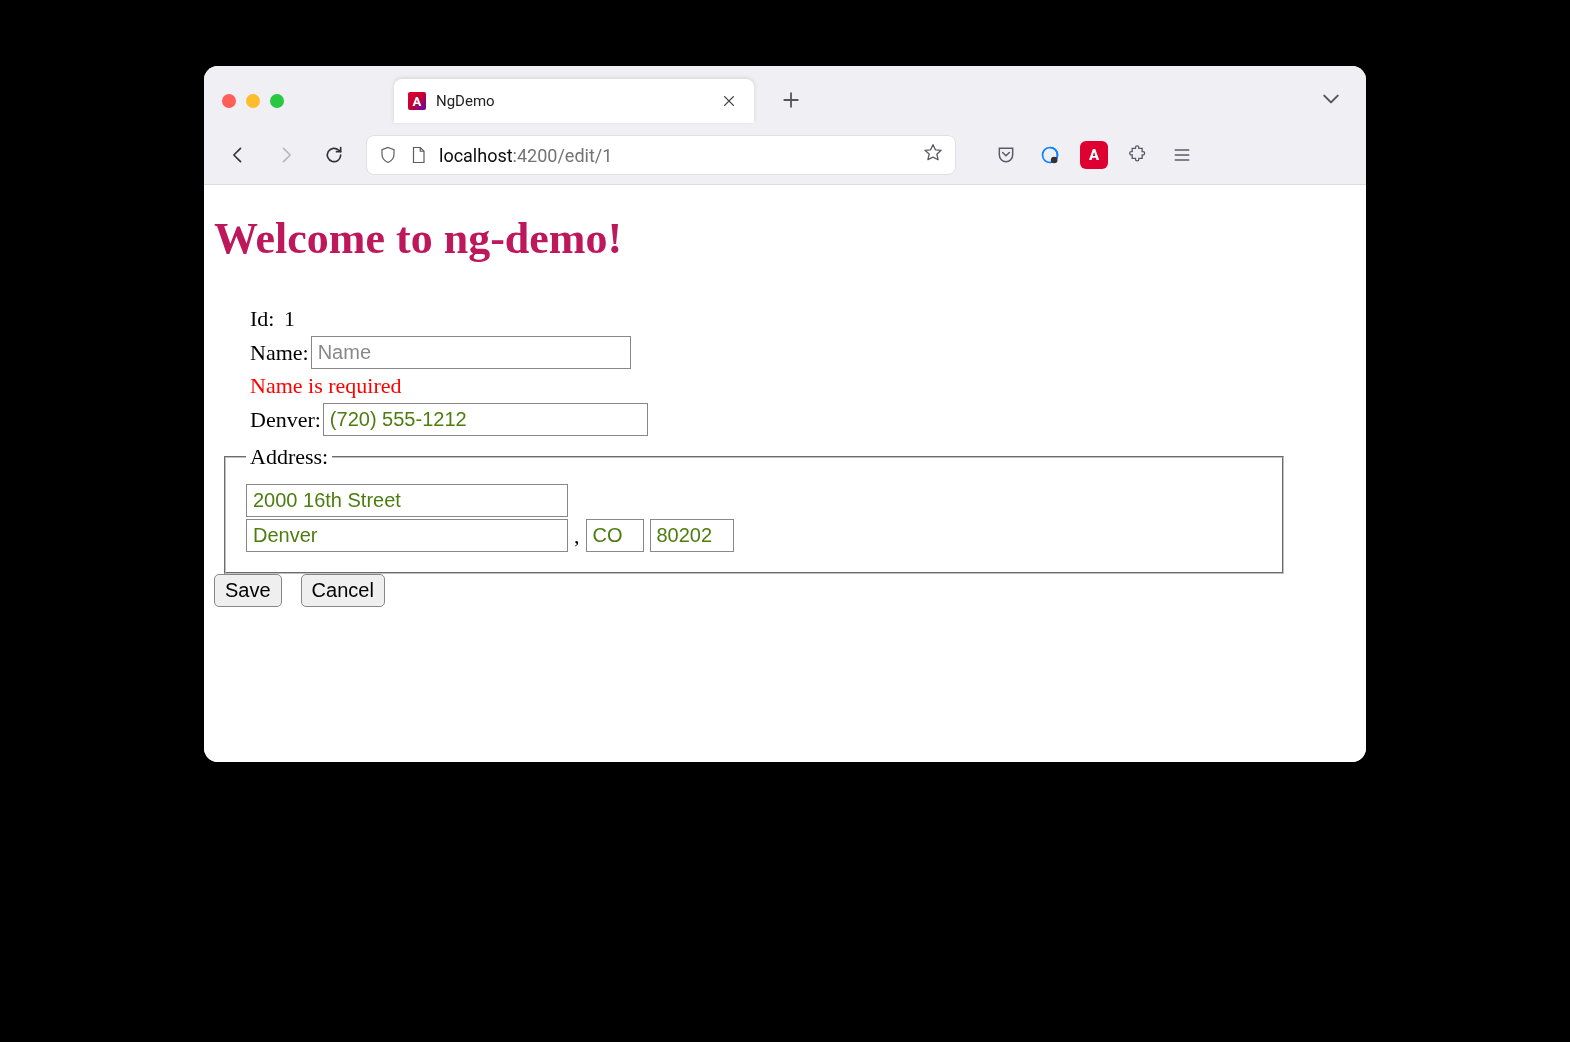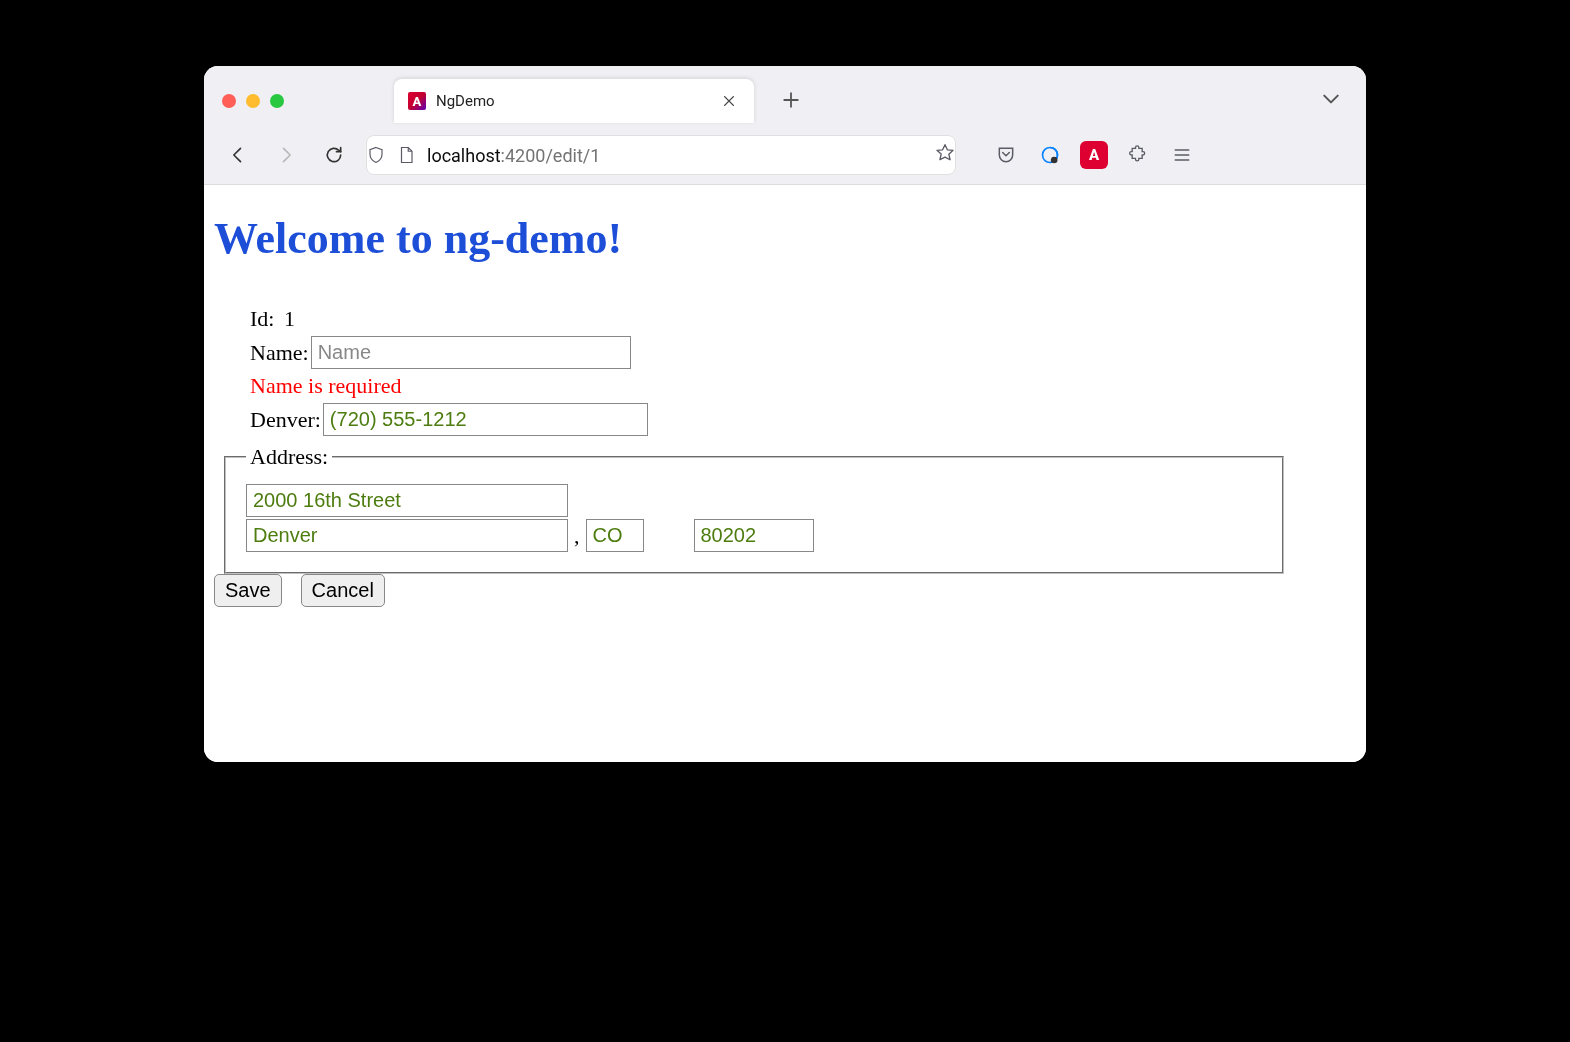--- a/index.html
+++ b/index.html
@@ -120,21 +120,21 @@
     .nav-btn.disabled { color: #b8b8b8; cursor: default; }
     .nav-btn svg { width: 20px; height: 20px; }
     .urlbar {
       flex: 1;
       height: 40px;
       background: #fff;
       border: 1px solid #e0e0e0;
       border-radius: 8px;
       display: flex;
       align-items: center;
-      padding: 0 0;
+      padding: 0 12px;
       gap: 12px;
       font-size: 18px;
       color: #333;
       max-width: 590px;
     }
     .urlbar .shield, .urlbar .page-icon {
       color: #5b5b66;
       display: flex;
       align-items: center;
     }
@@ -170,21 +170,21 @@
     .content {
       flex: 1;
       background: #fff;
       padding: 28px 10px 10px 10px;
       overflow: auto;
     }
     h1.page-title {
       font-family: Georgia, "Times New Roman", serif;
       font-weight: 700;
       font-size: 44px;
-      color: #1d4ed8;
+      color: #be185d;
       margin-bottom: 42px;
     }
     .form {
       padding-left: 36px;
       font-family: Georgia, "Times New Roman", serif;
       font-size: 22px;
       color: #000;
     }
     .form-row {
       margin-bottom: 4px;
@@ -243,21 +243,21 @@
       background: #efefef;
       border: 1px solid #888;
       border-radius: 5px;
       cursor: pointer;
     }
     input.name-input { width: 320px; }
     input.phone-input { width: 325px; }
     input.street-input { width: 322px; }
     input.city-input { width: 322px; }
     input.state-input { width: 58px; }
-    input.zip-input { width: 120px; margin-left: 44px; }
+    input.zip-input { width: 84px; }
   </style>
 </head>
 <body>
 
 <div class="browser-window">
   <div class="chrome">
     <div class="tab-strip">
       <div class="traffic-lights">
         <div class="tl red"></div>
         <div class="tl yellow"></div>

